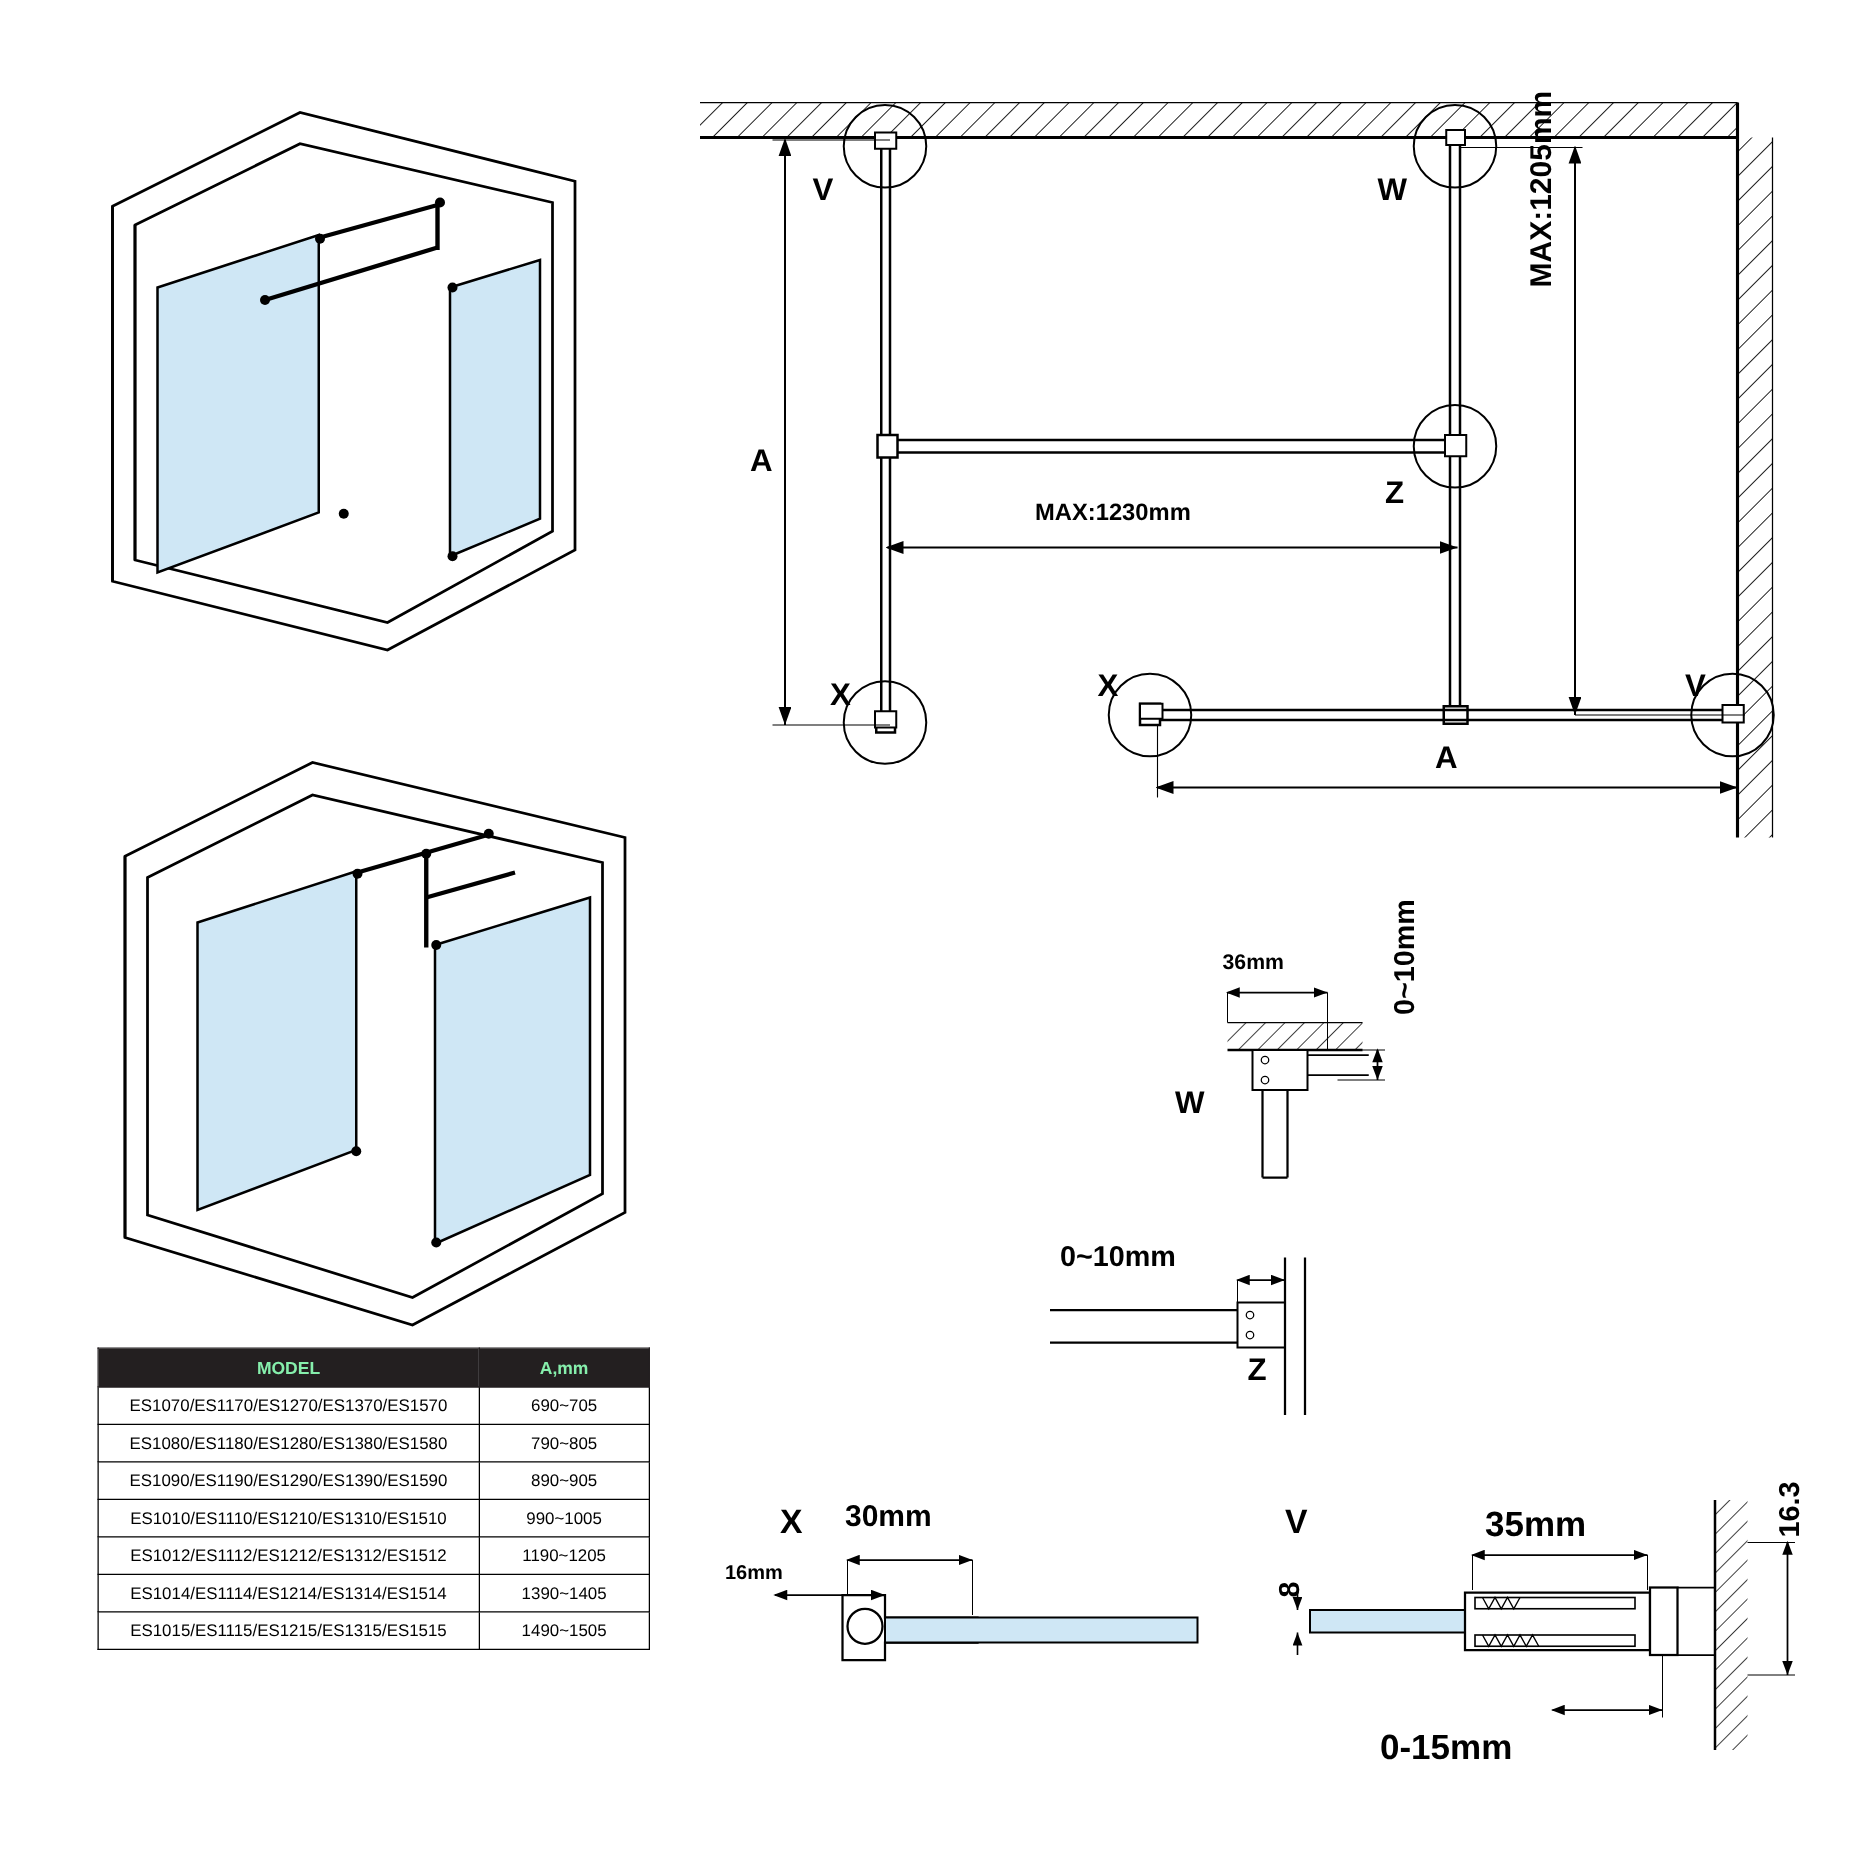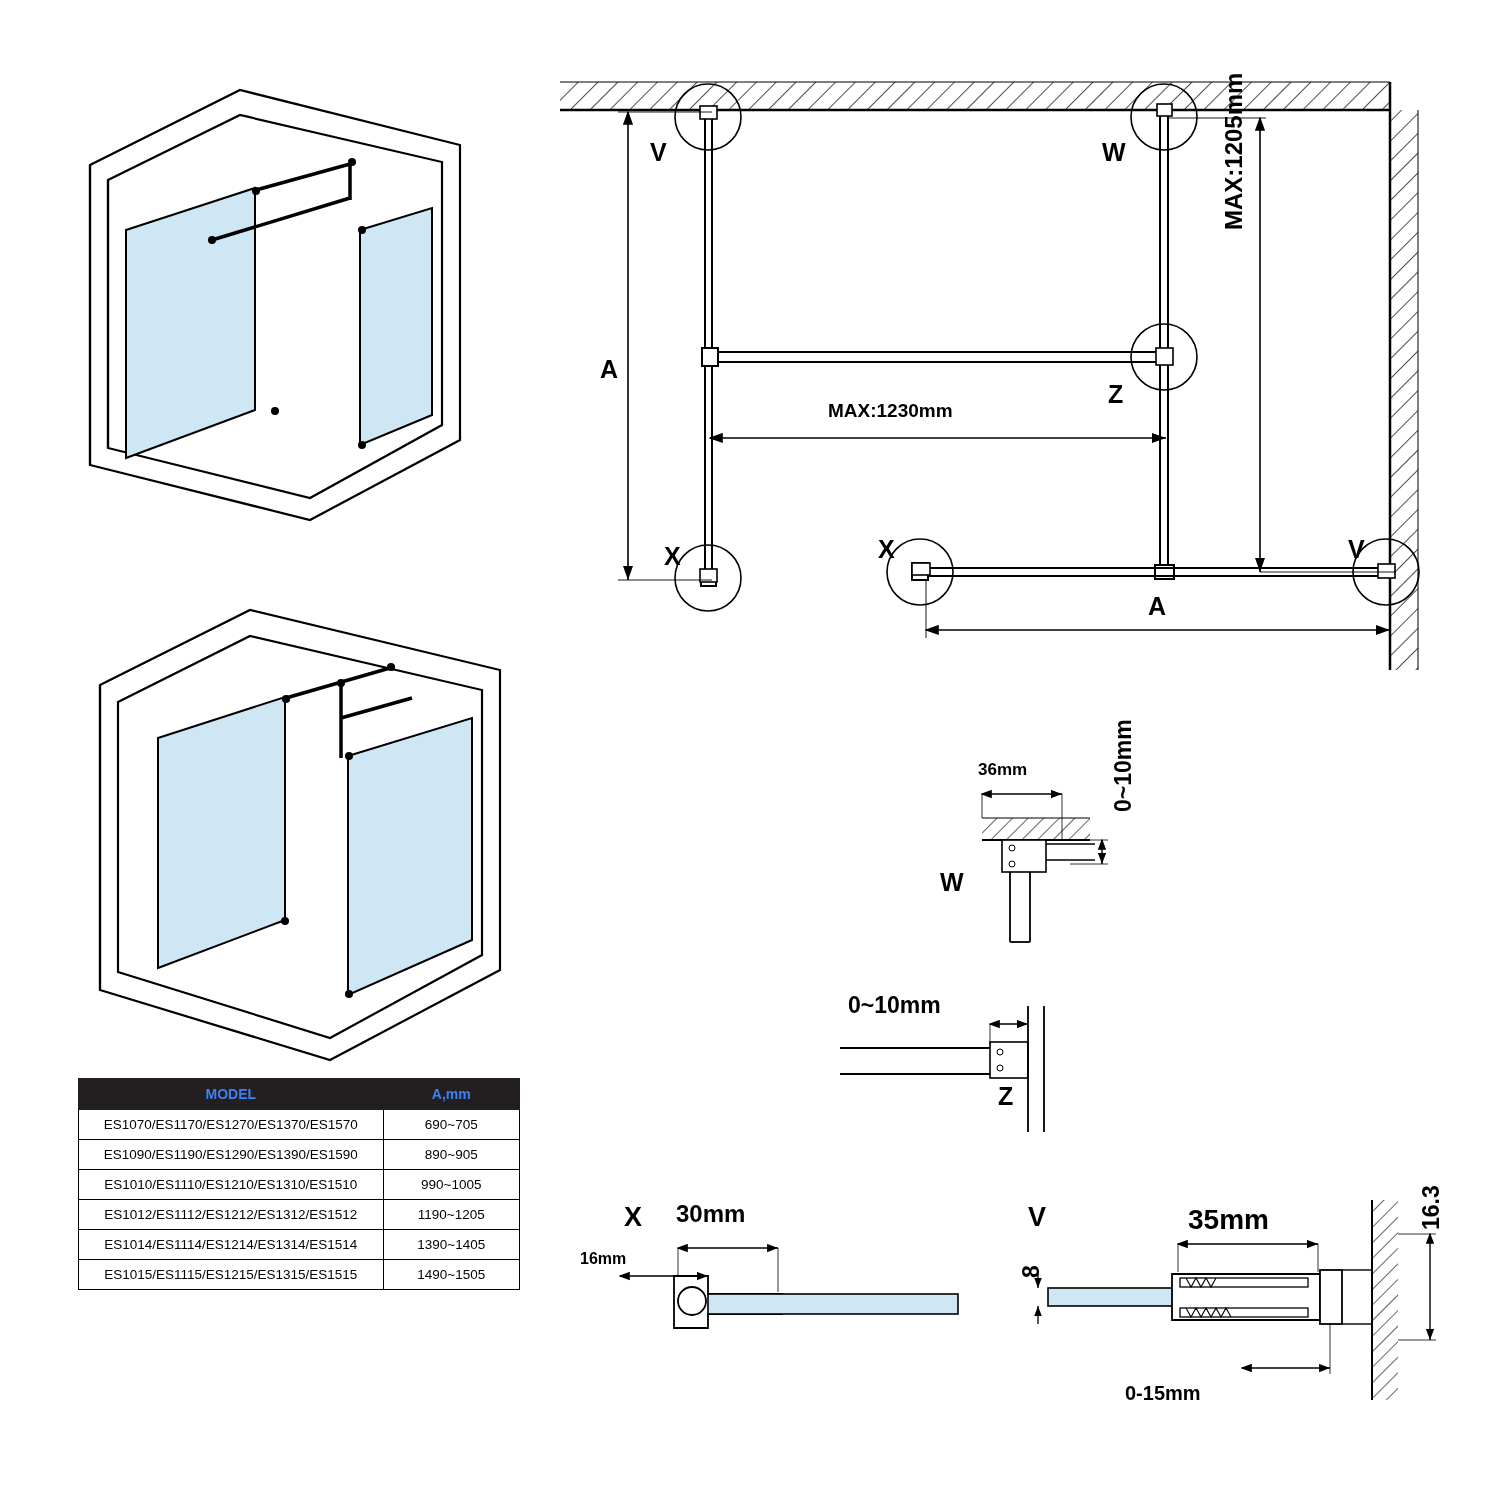--- a/index.html
+++ b/index.html
@@ -2,21 +2,21 @@
 <html><head>
 <meta charset="utf-8">
 <style>
   html,body{margin:0;padding:0;background:#fff;}
   body{width:1500px;height:1500px;position:relative;font-family:"Liberation Sans",sans-serif;color:#000;overflow:hidden;}
   .abs{position:absolute;}
   svg{display:block;}
   .lbl{position:absolute;font-weight:bold;white-space:nowrap;}
   
   #model-table{position:absolute;left:78px;top:1078px;width:442px;border-collapse:collapse;}
-  #model-table th{background:#231f20;color:#3b82f6;font-size:14px;font-weight:bold;padding:7px 20px;border:1px solid #231f20;}
+  #model-table th{background:#231f20;color:#86efac;font-size:14px;font-weight:bold;padding:7px 20px;border:1px solid #231f20;}
   #model-table td{font-size:13.5px;padding:7px 4px;border:1px solid #000;text-align:center;}
   #model-table td.model{text-align:center;}
   #model-table col.c1{width:305px;}
   #model-table col.c2{width:137px;}
 </style>
 </head>
 <body>
 
 <div class="abs" style="left:60px;top:70px;width:430px;height:480px;">
 <svg width="430" height="480" viewBox="0 0 430 480">
@@ -316,41 +316,45 @@
 
   <line x1="18" y1="80" x2="18" y2="98" stroke="#000" stroke-width="1.3" marker-end="url(#arr5)"></line>
   <line x1="18" y1="134" x2="18" y2="116" stroke="#000" stroke-width="1.3" marker-end="url(#arr5)"></line>
 
   <line x1="222" y1="178" x2="310" y2="178" stroke="#000" stroke-width="1.4" marker-start="url(#arr5S)" marker-end="url(#arr5)"></line>
   <line x1="310" y1="134" x2="310" y2="184" stroke="#000" stroke-width="0.8"></line>
 </svg>
 <div class="lbl" style="left:168px;top:14px;font-size:28px;">35mm</div>
 <div class="lbl" style="left:398px;top:40px;font-size:23px;transform:rotate(-90deg);transform-origin:left top;">16.3</div>
 <div class="lbl" style="left:-2px;top:88px;font-size:23px;transform:rotate(-90deg);transform-origin:left top;">8</div>
-<div class="lbl" style="left:105px;top:192px;font-size:20px;text-align:center;">0-15mm</div>
+<div class="lbl" style="left:84px;top:192px;font-size:28px;text-align:center;">0-15mm</div>
 <div class="lbl" style="left:8px;top:12px;font-size:27px;">V</div>
 </div>
 
 <table id="model-table">
   <colgroup>
       <col class="c1">
       <col class="c2">
     </colgroup>
   <thead>
     <tr>
       <th>MODEL</th>
       <th>A,mm</th>
     </tr>
   </thead>
   <tbody id="table-body">
       <tr>
         <td class="model">ES1070/ES1170/ES1270/ES1370/ES1570</td>
         <td>690~705</td>
       </tr>
       <tr>
+        <td class="model">ES1080/ES1180/ES1280/ES1380/ES1580</td>
+        <td>790~805</td>
+      </tr>
+      <tr>
         <td class="model">ES1090/ES1190/ES1290/ES1390/ES1590</td>
         <td>890~905</td>
       </tr>
       <tr>
         <td class="model">ES1010/ES1110/ES1210/ES1310/ES1510</td>
         <td>990~1005</td>
       </tr>
       <tr>
         <td class="model">ES1012/ES1112/ES1212/ES1312/ES1512</td>
         <td>1190~1205</td>

